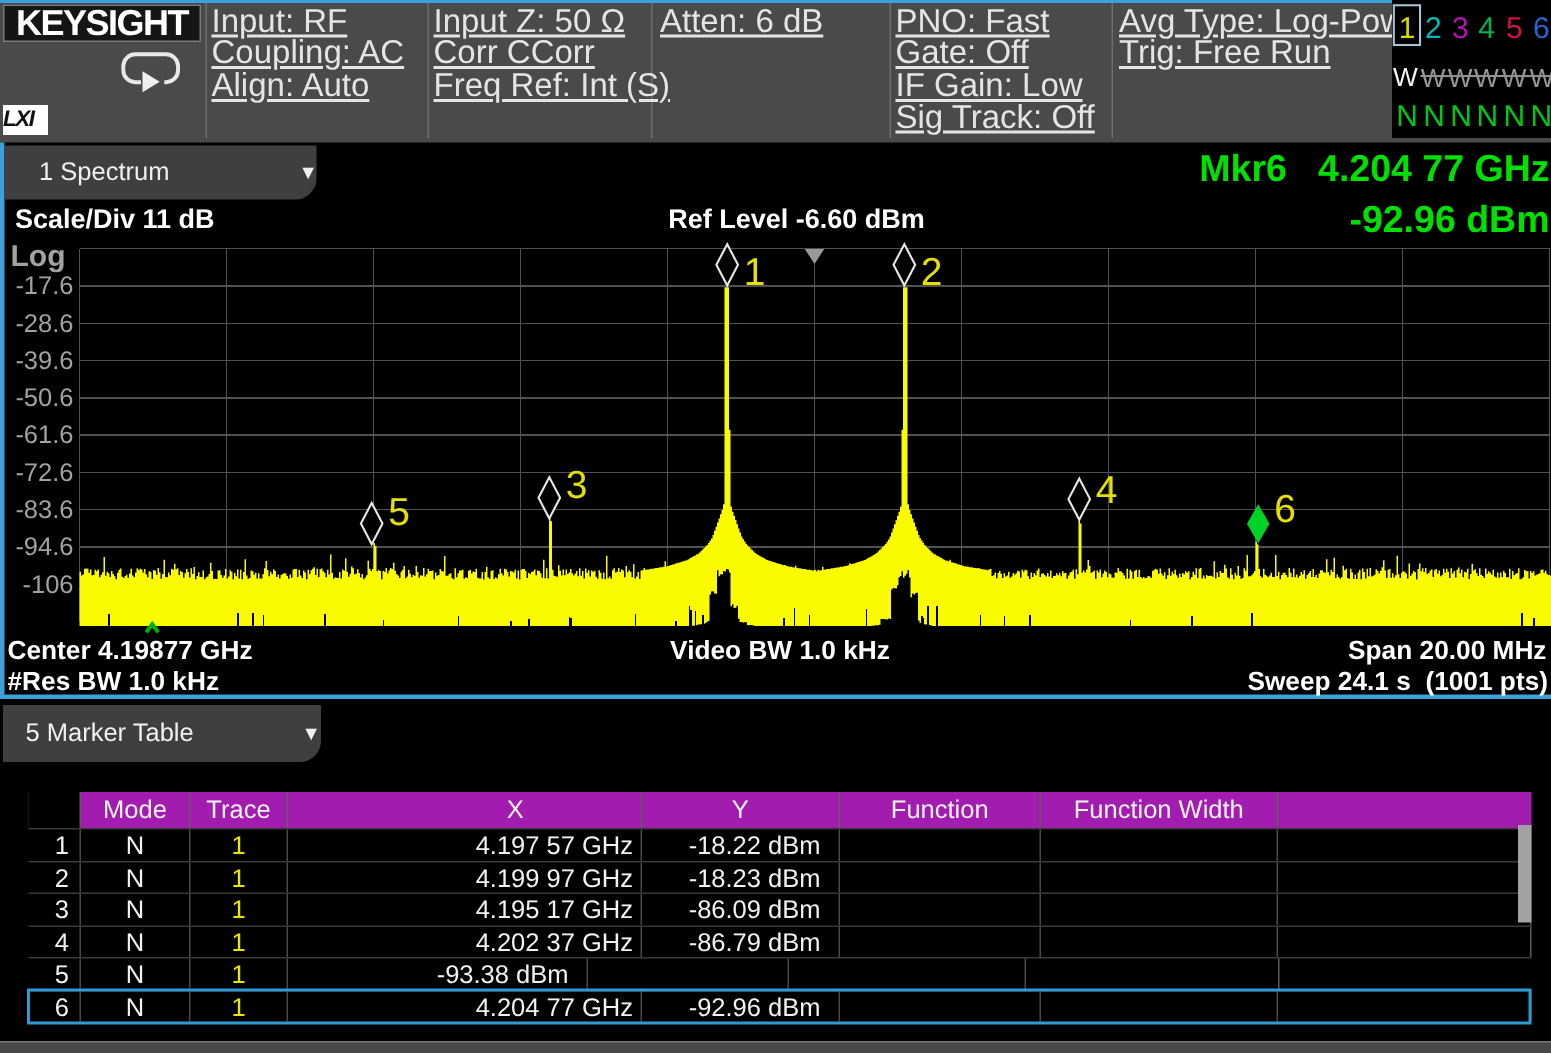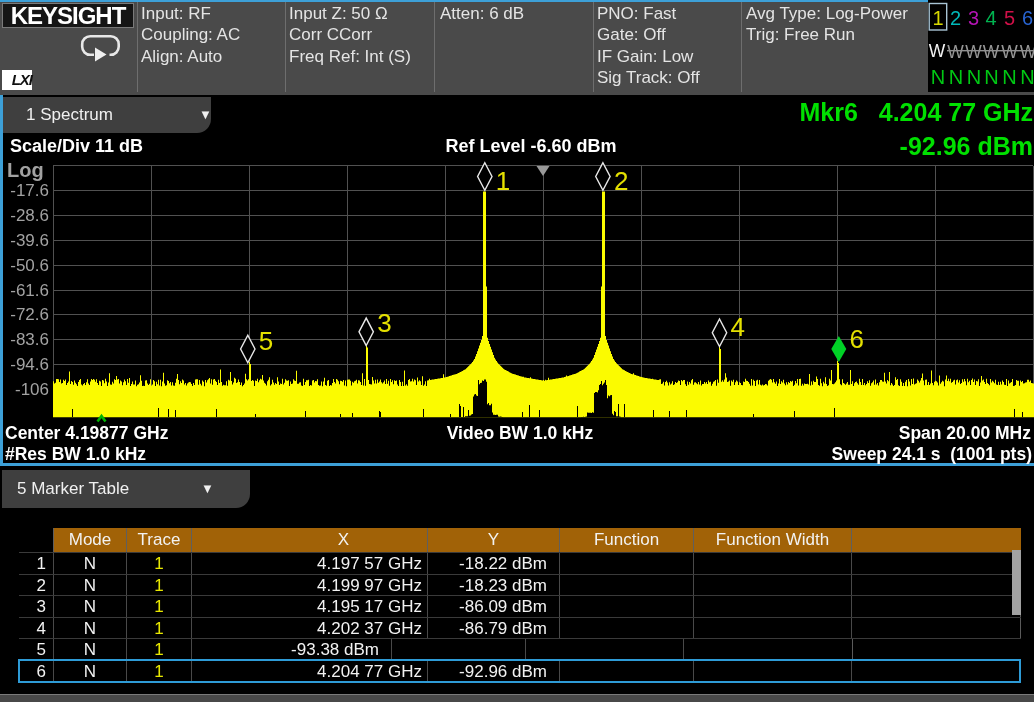--- a/index.html
+++ b/index.html
@@ -7,23 +7,23 @@
 #root { position:absolute; top:0; left:0; width:1034px; height:702px; background:#000; }
 .abs { position:absolute; }
 
 
 #topbar { position:absolute; top:0; left:0; width:1034px; height:106px; background:#4a4a4a; }
 #topblue { position:absolute; top:0; left:0; width:928px; height:2px; background:#3da0d8; }
 #klogo { position:absolute; left:2px; top:3px; width:132px; height:25px; background:#151515;
   border:1px solid #7a7a7a; color:#fff; font-weight:bold; font-size:24px; letter-spacing:-1px;
   text-align:center; line-height:23px; }
 #lxi { position:absolute; left:2px; top:70px; width:30px; height:20px; background:#fff;
-  color:#111; font-weight:bold; font-style:italic; font-size:15px; text-align:right; line-height:20px; letter-spacing:-1px;}
+  color:#111; font-weight:bold; font-style:italic; font-size:15px; text-align:left; line-height:20px; letter-spacing:-1px;}
 .sep { position:absolute; top:2px; width:1px; height:90px; background:#6e6e6e; }
-.tcol { position:absolute; top:3px; color:#e4e4e4; font-size:17px; line-height:21.3px; white-space:pre; }
+.tcol { position:absolute; top:3px; color:#e4e4e4; font-size:22px; line-height:21.3px; white-space:pre;text-decoration:underline; }
 #tracebox { position:absolute; left:928px; top:0px; width:106px; height:92px; background:#000; }
 </style></head>
 <body>
 <div id="root">
 
 <div id="topbar">
   <div id="topblue"></div>
   <div id="klogo">KEYSIGHT</div>
   <svg class="abs" style="left:75px;top:30px" width="50" height="42" viewBox="0 0 50 42">
     <rect x="7.2" y="6.2" width="36.5" height="18.6" rx="8" fill="none" stroke="#e8e8e8" stroke-width="2.6"></rect>
@@ -131,29 +131,29 @@
     <polyline points="97.5,421.5 101.5,416 105.5,421.5" fill="none" stroke="#00b400" stroke-width="2.6"></polyline>
     <text x="5" y="439" class="ann">Center 4.19877 GHz</text>
     <text x="520" y="439" class="ann" text-anchor="middle">Video BW 1.0 kHz</text>
     <text x="1031" y="439" class="ann" text-anchor="end">Span 20.00 MHz</text>
     <text x="5" y="460" class="ann">#Res BW 1.0 kHz</text>
     <text x="1032" y="460" class="ann" text-anchor="end">Sweep 24.1 s &nbsp;(1001 pts)</text>
   </svg>
 </div>
 
 <div class="abs" style="left:0;top:466px;width:1034px;height:229px;background:#000">
-  <div class="abs" style="left:2px;top:4px;width:248px;height:38px;background:#3f3f3f;border-radius:0 0 14px 0;
+  <div class="abs" style="left:2px;top:4px;width:212px;height:38px;background:#3f3f3f;border-radius:0 0 14px 0;
        color:#f0f0f0;font-size:17px;line-height:38px;">
     <span style="padding-left:15px">5 Marker Table</span>
     <span style="position:absolute;left:199px;top:0;font-size:13px">▼</span>
   </div>
   <style>
     #mtbl { position:absolute; left:19px; top:62px; width:1002px; color:#f2f2f2; font-size:17px; }
     .thead, .trow { display:flex; }
-    .thead { background:#a16207; height:24px; line-height:24px; }
+    .thead { background:#a21caf; height:24px; line-height:24px; }
     .thead .c { text-align:center; }
     .trow { background:#000; height:21.5px; line-height:21.5px; border-top:1px solid #3a3a3a; }
     .c { border-right:1px solid #494949; overflow:hidden; }
     .thead .c { border-right:1px solid #5f5f5f; }
     .c0 { width:35px; text-align:right; padding-right:7px; }
     .c1 { width:73px; text-align:center; }
     .c2 { width:65px; text-align:center; }
     .c3 { width:68px; text-align:center;margin-top:40px; }
     .c4 { width:168px; text-align:right; padding-right:5px; }
     .c5 { width:132px; text-align:right; padding-right:12px; }

